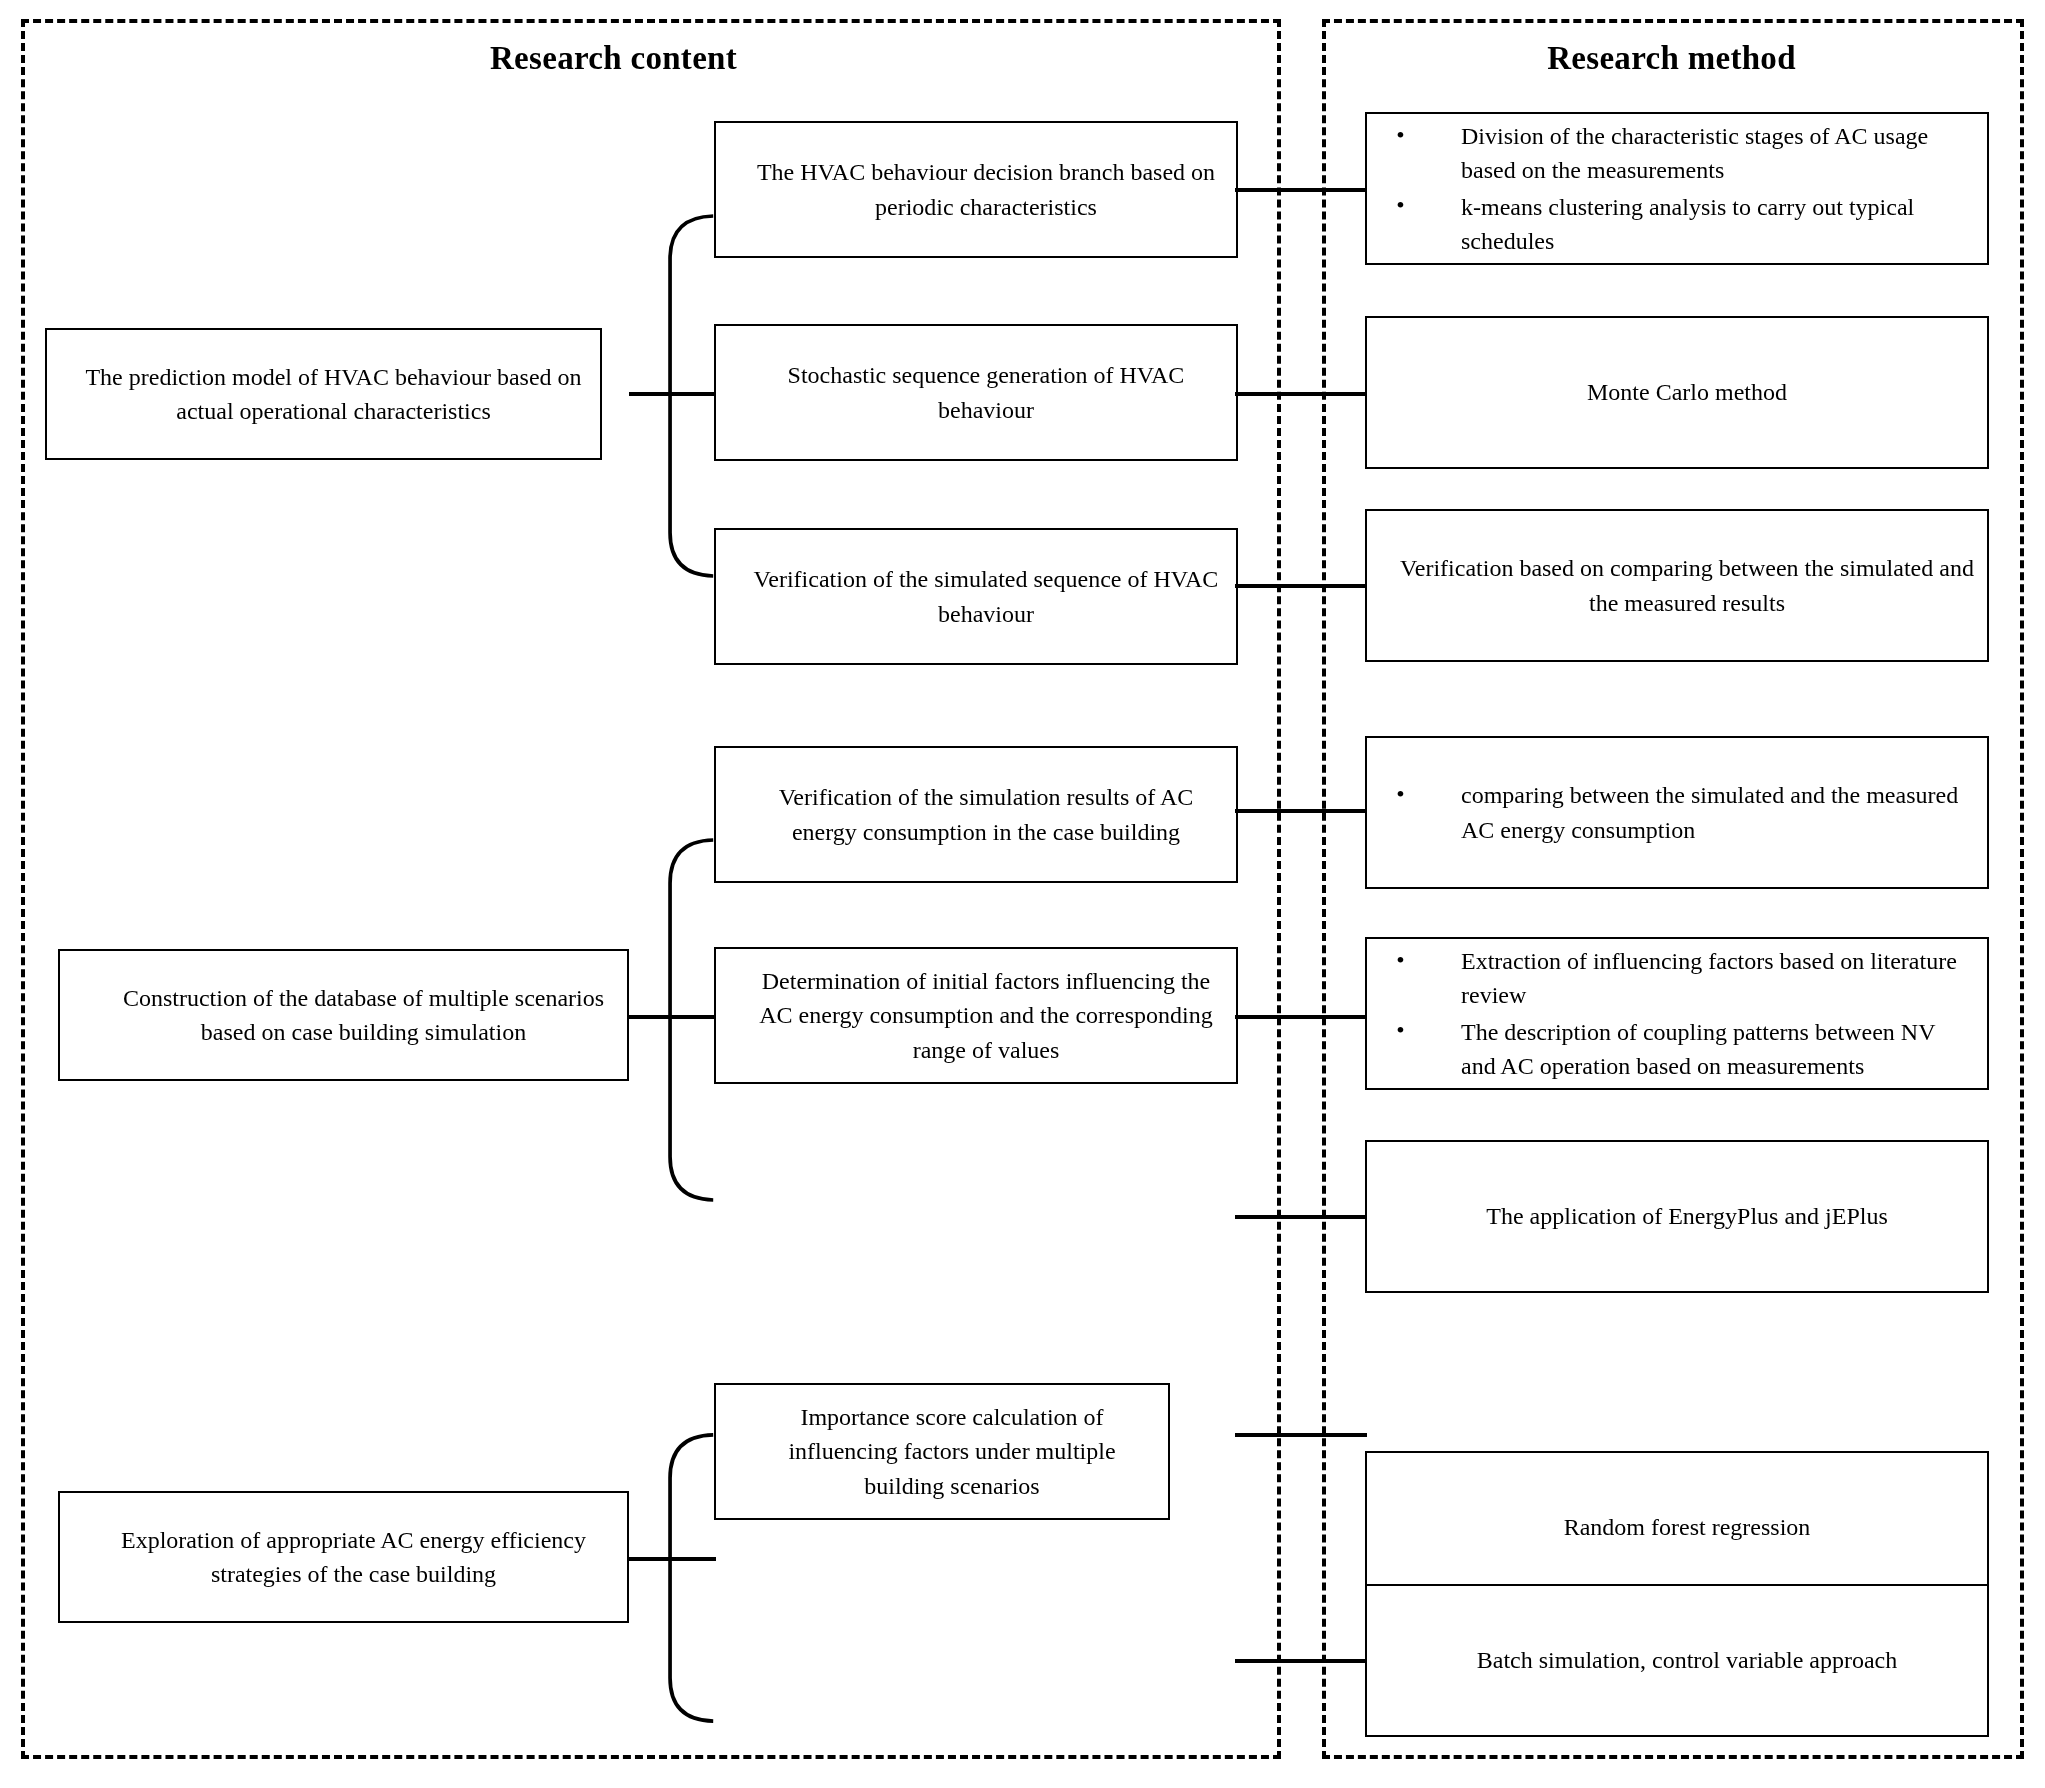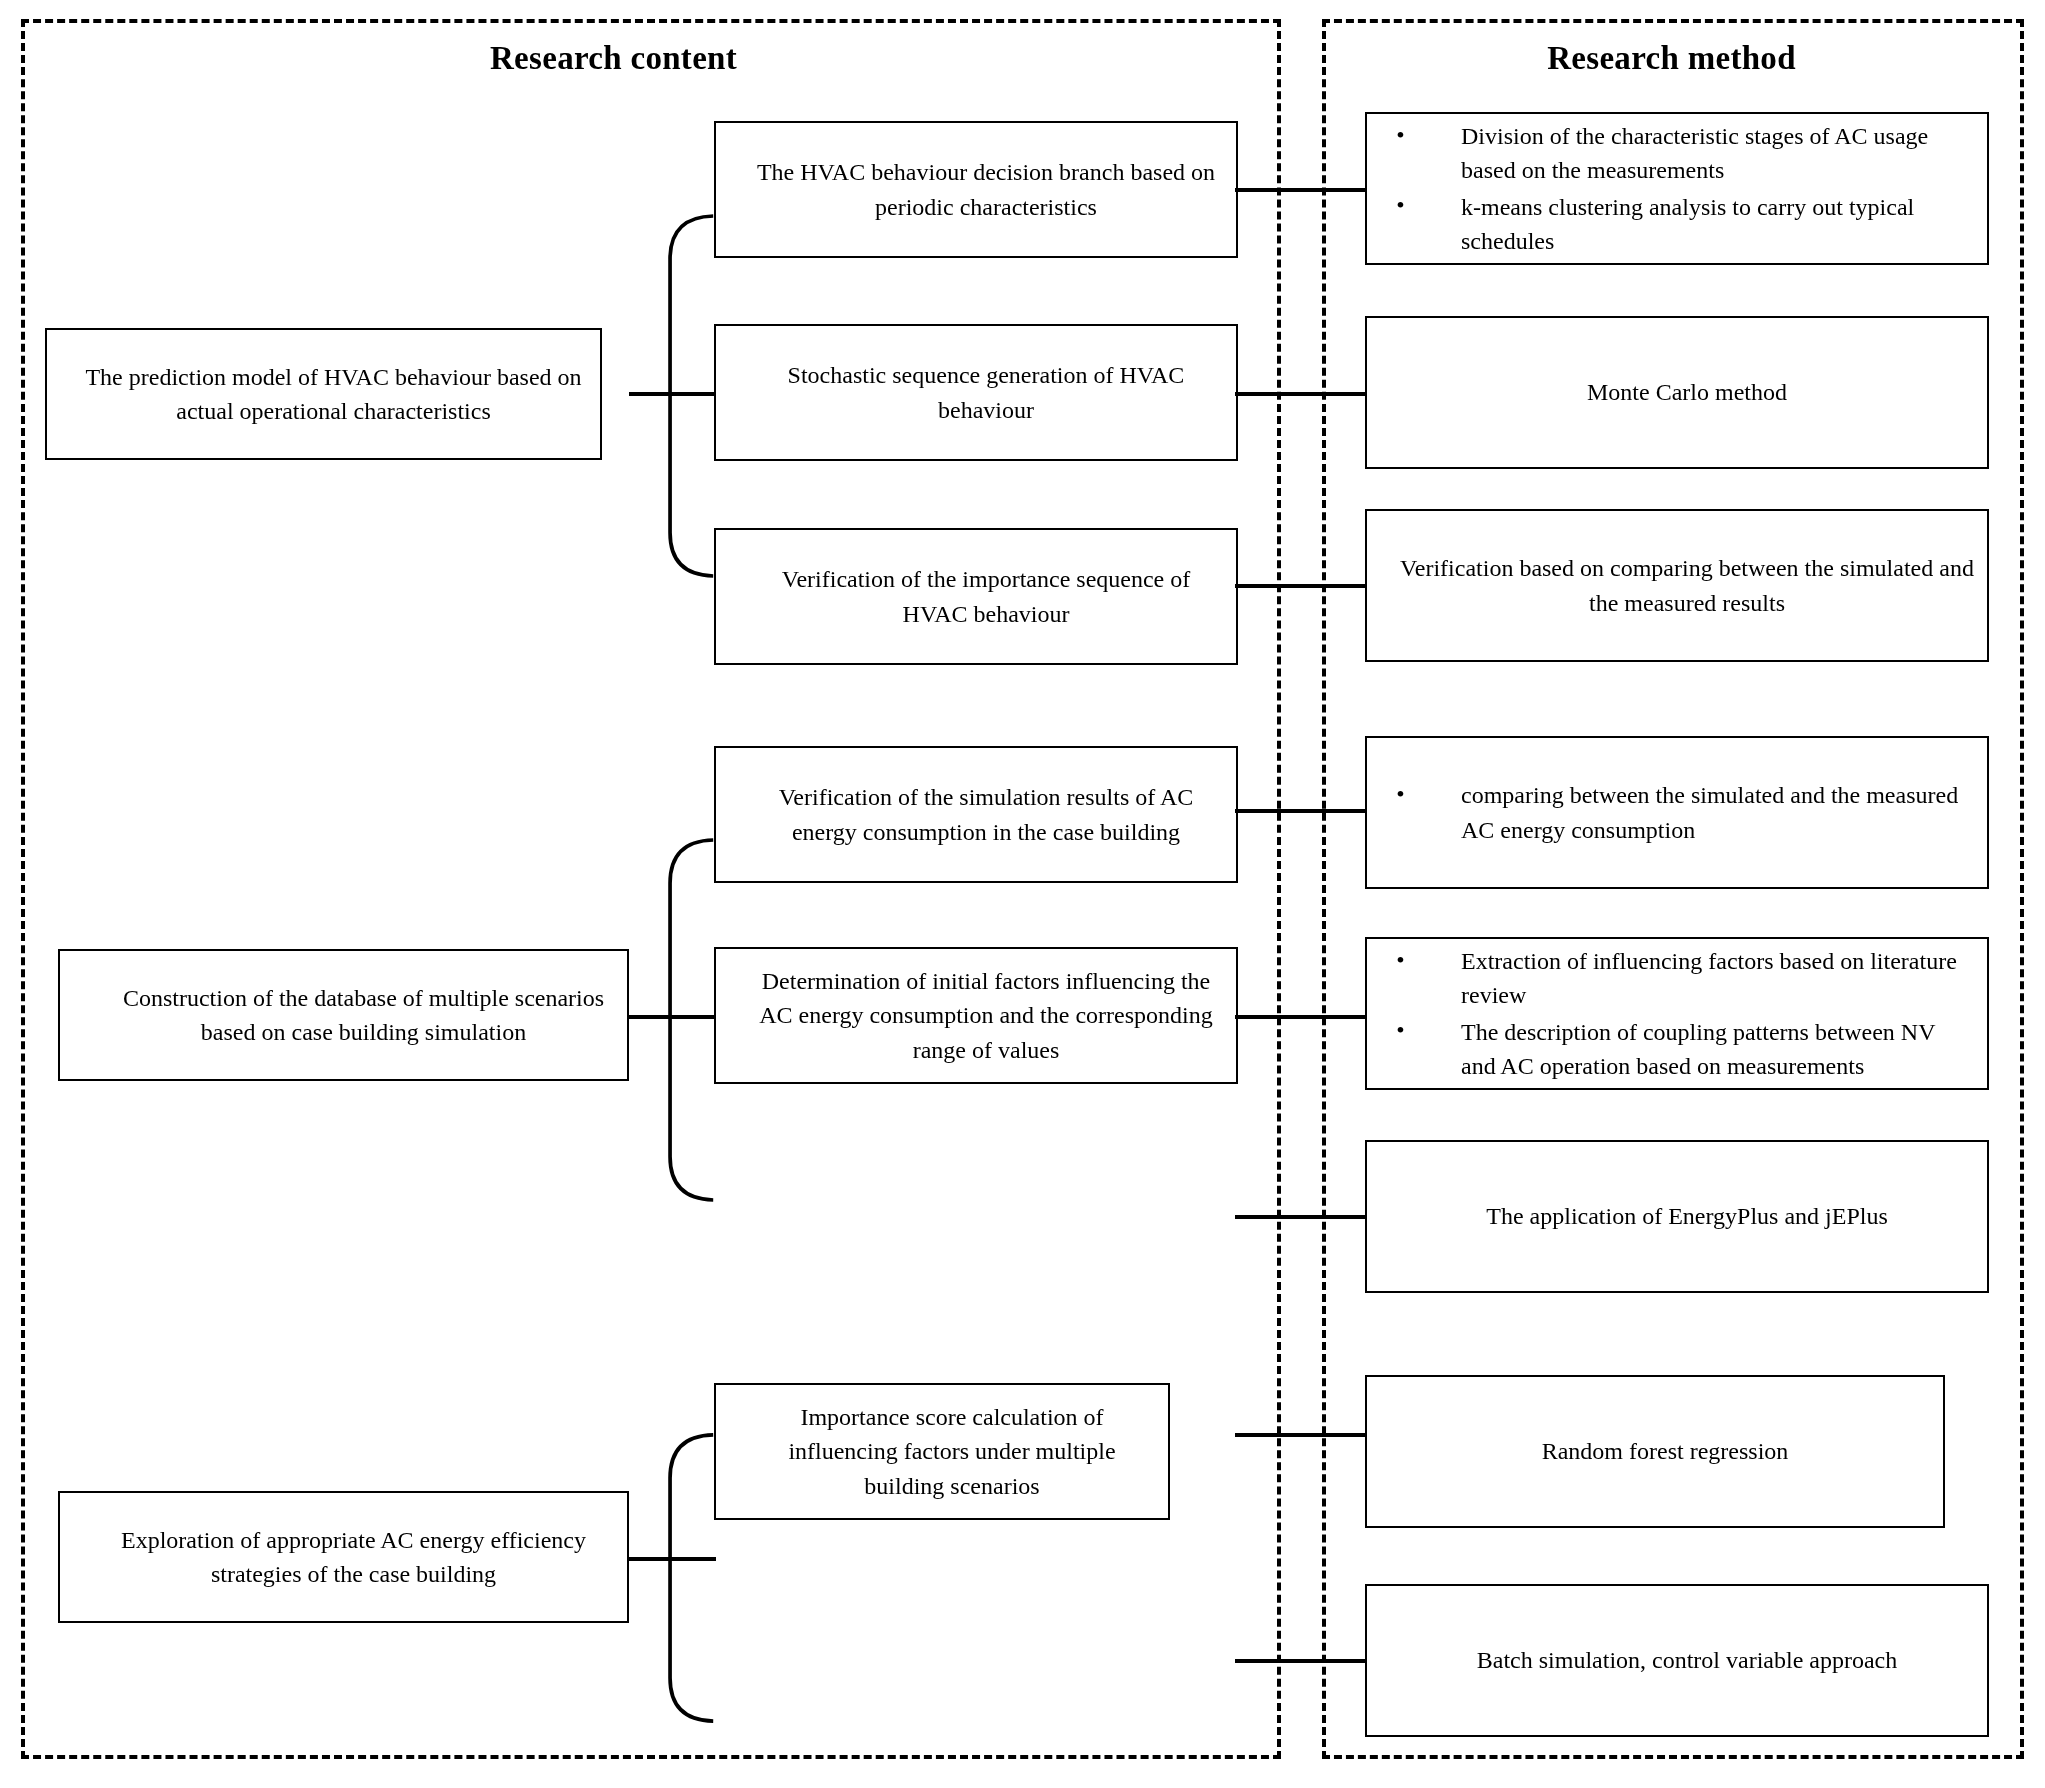--- a/index.html
+++ b/index.html
@@ -75,21 +75,21 @@
 
   <div class="box" id="s1-r2-content" style="left:714px;top:324px;width:524px;height:137px;">
     <div class="txt">Stochastic sequence generation of HVAC behaviour</div>
   </div>
   <div class="hline" style="left:1235px;top:392px;width:132px;"></div>
   <div class="box" id="s1-r2-method" style="left:1365px;top:316px;width:624px;height:153px;">
     <div class="txt">Monte Carlo method</div>
   </div>
 
   <div class="box" id="s1-r3-content" style="left:714px;top:528px;width:524px;height:137px;">
-    <div class="txt">Verification of the importance sequence of HVAC behaviour</div>
+    <div class="txt">Verification of the simulated sequence of HVAC behaviour</div>
   </div>
   <div class="hline" style="left:1235px;top:584px;width:132px;"></div>
   <div class="box" id="s1-r3-method" style="left:1365px;top:509px;width:624px;height:153px;">
     <div class="txt">Verification based on comparing between the simulated and the measured results</div>
   </div>
 
   <div class="box" id="s2-left" style="left:58px;top:949px;width:571px;height:132px;padding-left:20px;">
     <div class="txt">Construction of the database of multiple scenarios based on case building simulation</div>
   </div>
 
@@ -134,21 +134,21 @@
     <svg width="100" height="338" viewBox="0 0 190 640">
       <path d="M 160 48 Q 78 50 78 130 L 78 510 Q 78 590 160 592" fill="none" stroke="#000" stroke-width="7"></path>
     </svg>
   </div>
   <div class="hline" style="left:629px;top:1557px;width:87px;"></div>
 
   <div class="box" id="s3-r1-content" style="left:714px;top:1383px;width:456px;height:137px;">
     <div class="txt">Importance score calculation of influencing factors under multiple building scenarios</div>
   </div>
   <div class="hline" style="left:1235px;top:1433px;width:132px;"></div>
-  <div class="box" id="s3-r1-method" style="left:1365px;top:1375px;width:580px;height:153px;">
+  <div class="box" id="s3-r1-method" style="left:1365px;top:1451px;width:624px;height:153px;">
     <div class="txt">Random forest regression</div>
   </div>
 
   <div class="hline" style="left:1235px;top:1659px;width:132px;"></div>
   <div class="box" id="s3-r2-method" style="left:1365px;top:1584px;width:624px;height:153px;">
     <div class="txt">Batch simulation, control variable approach</div>
   </div>
 
 </div>
 

